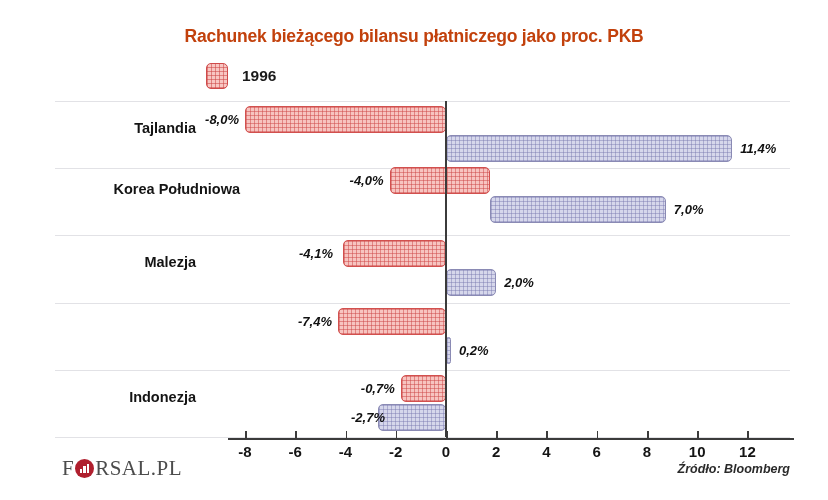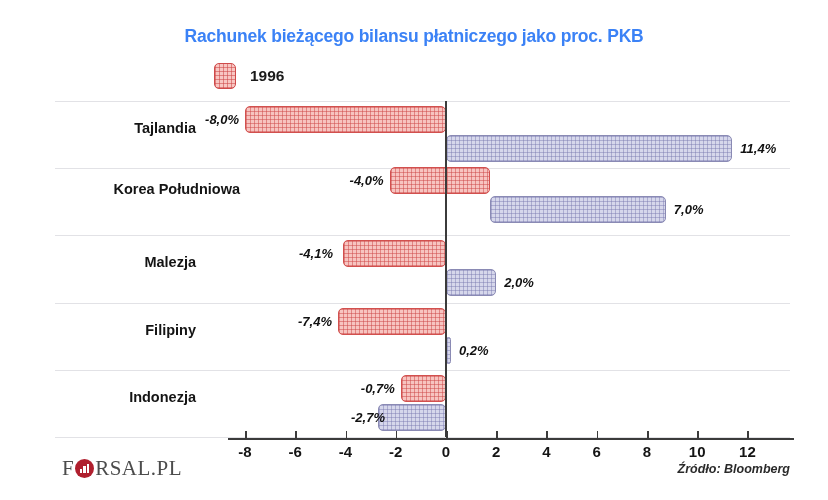--- a/index.html
+++ b/index.html
@@ -19,28 +19,28 @@
   
   #chart-title {
     position: absolute;
     top: 26px;
     left: 0;
     width: 828px;
     text-align: center;
     font-size: 17.5px;
     font-weight: bold;
     letter-spacing: -0.2px;
-    color: #3b82f6;
+    color: #c2410c;
   }
 
   
   #legend {
     position: absolute;
     top: 63px;
-    left: 214px;
+    left: 206px;
     display: flex;
     align-items: center;
     gap: 44px;
   }
   .legend-item {
     display: flex;
     align-items: center;
     gap: 14px;
   }
   .legend-swatch {
@@ -251,21 +251,20 @@
         <div class="bar-value b2016" style="left: 629.84px;">7,0%</div>
       </div>
       <div class="cat-row" style="top: 134.4px;">
         <div class="cat-label">Malezja</div>
         <div class="bar b1996" style="left: 343.008px; width: 102.992px;"></div>
         <div class="bar-value b1996" style="left: 287px; width: 46px; text-align: right;">-4,1%</div>
         <div class="bar b2016" style="left: 446px; width: 50.24px;"></div>
         <div class="bar-value b2016" style="left: 504.24px;">2,0%</div>
       </div>
       <div class="cat-row" style="top: 201.6px;">
-        <div class="cat-label">Filipiny</div>
         <div class="bar b1996" style="left: 337.984px; width: 108.016px;"></div>
         <div class="bar-value b1996" style="left: 285.984px; width: 46px; text-align: right;">-7,4%</div>
         <div class="bar b2016" style="left: 446px; width: 5.024px;"></div>
         <div class="bar-value b2016" style="left: 459.024px;">0,2%</div>
       </div>
       <div class="cat-row" style="top: 268.8px;">
         <div class="cat-label">Indonezja</div>
         <div class="bar b1996" style="left: 400.784px; width: 45.216px;"></div>
         <div class="bar-value b1996" style="left: 348.784px; width: 46px; text-align: right;">-0,7%</div>
         <div class="bar b2016" style="left: 378.176px; width: 67.824px;"></div>

